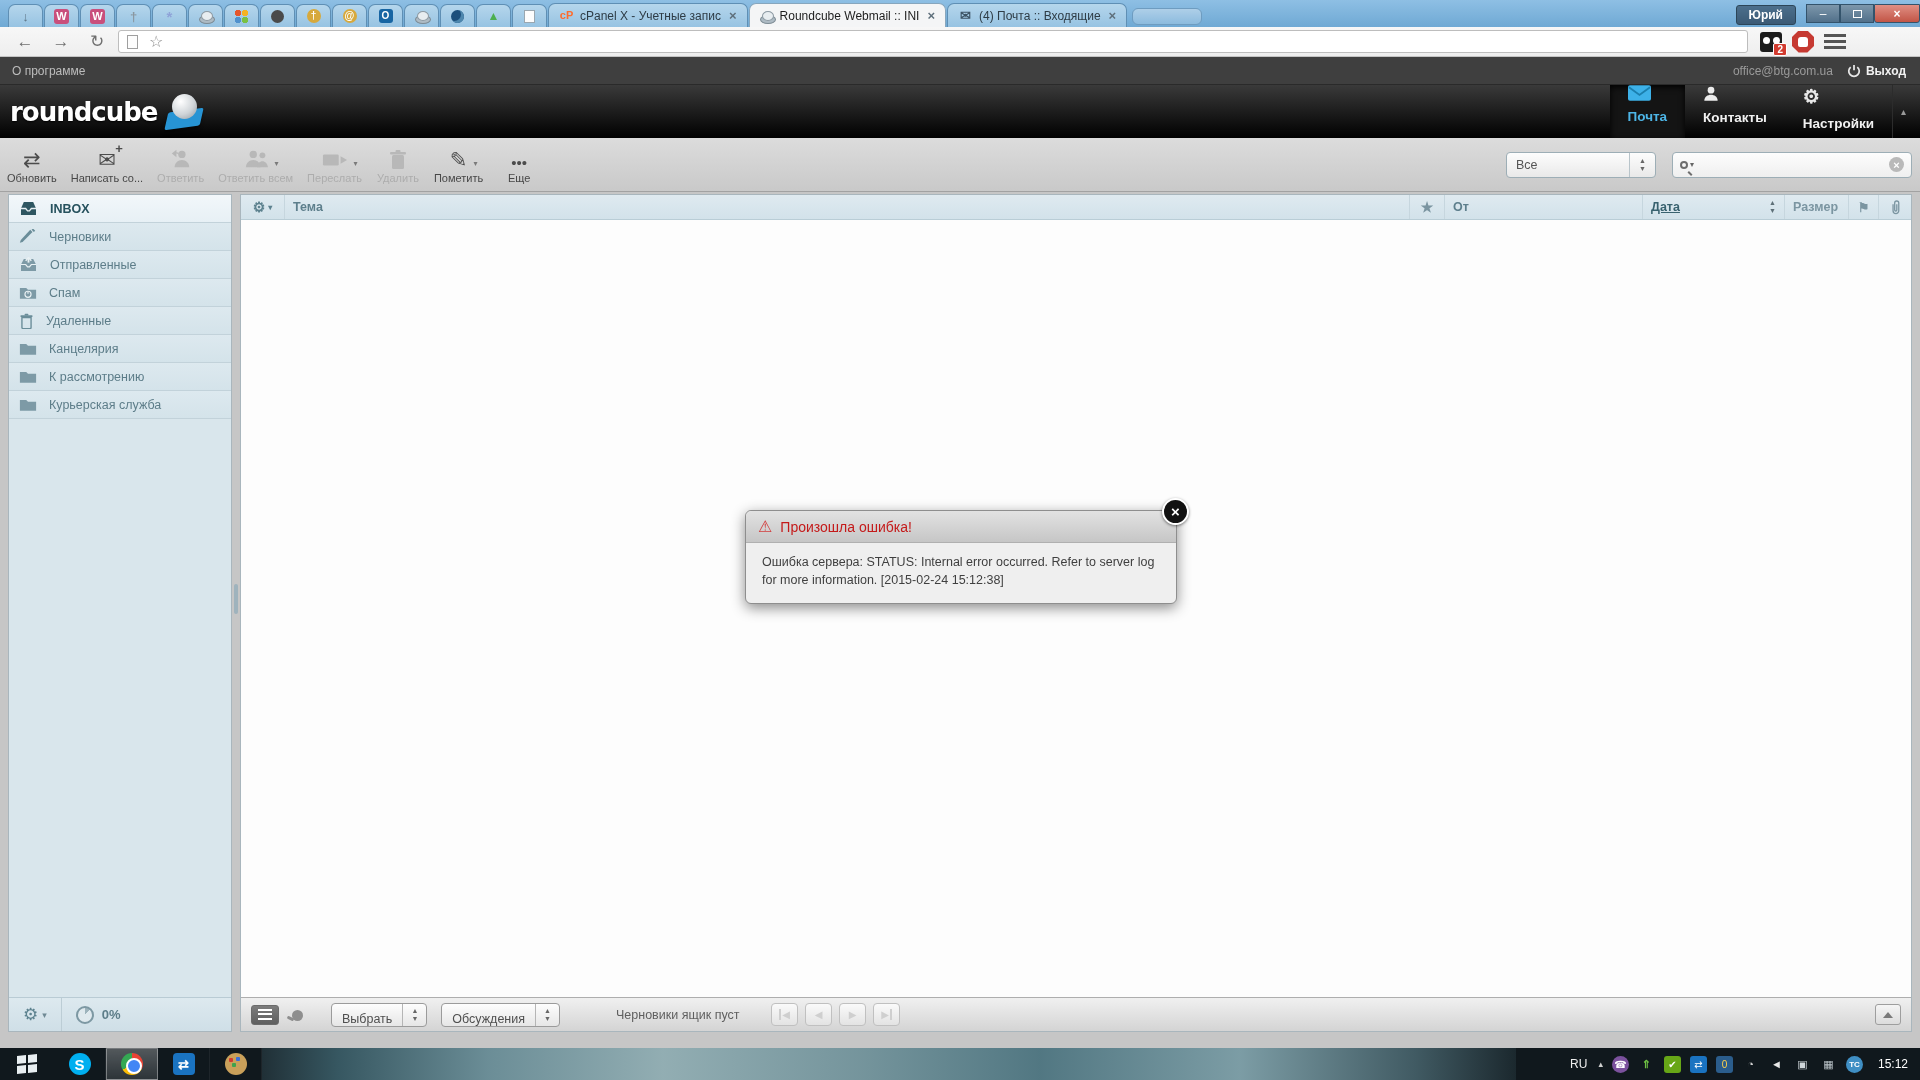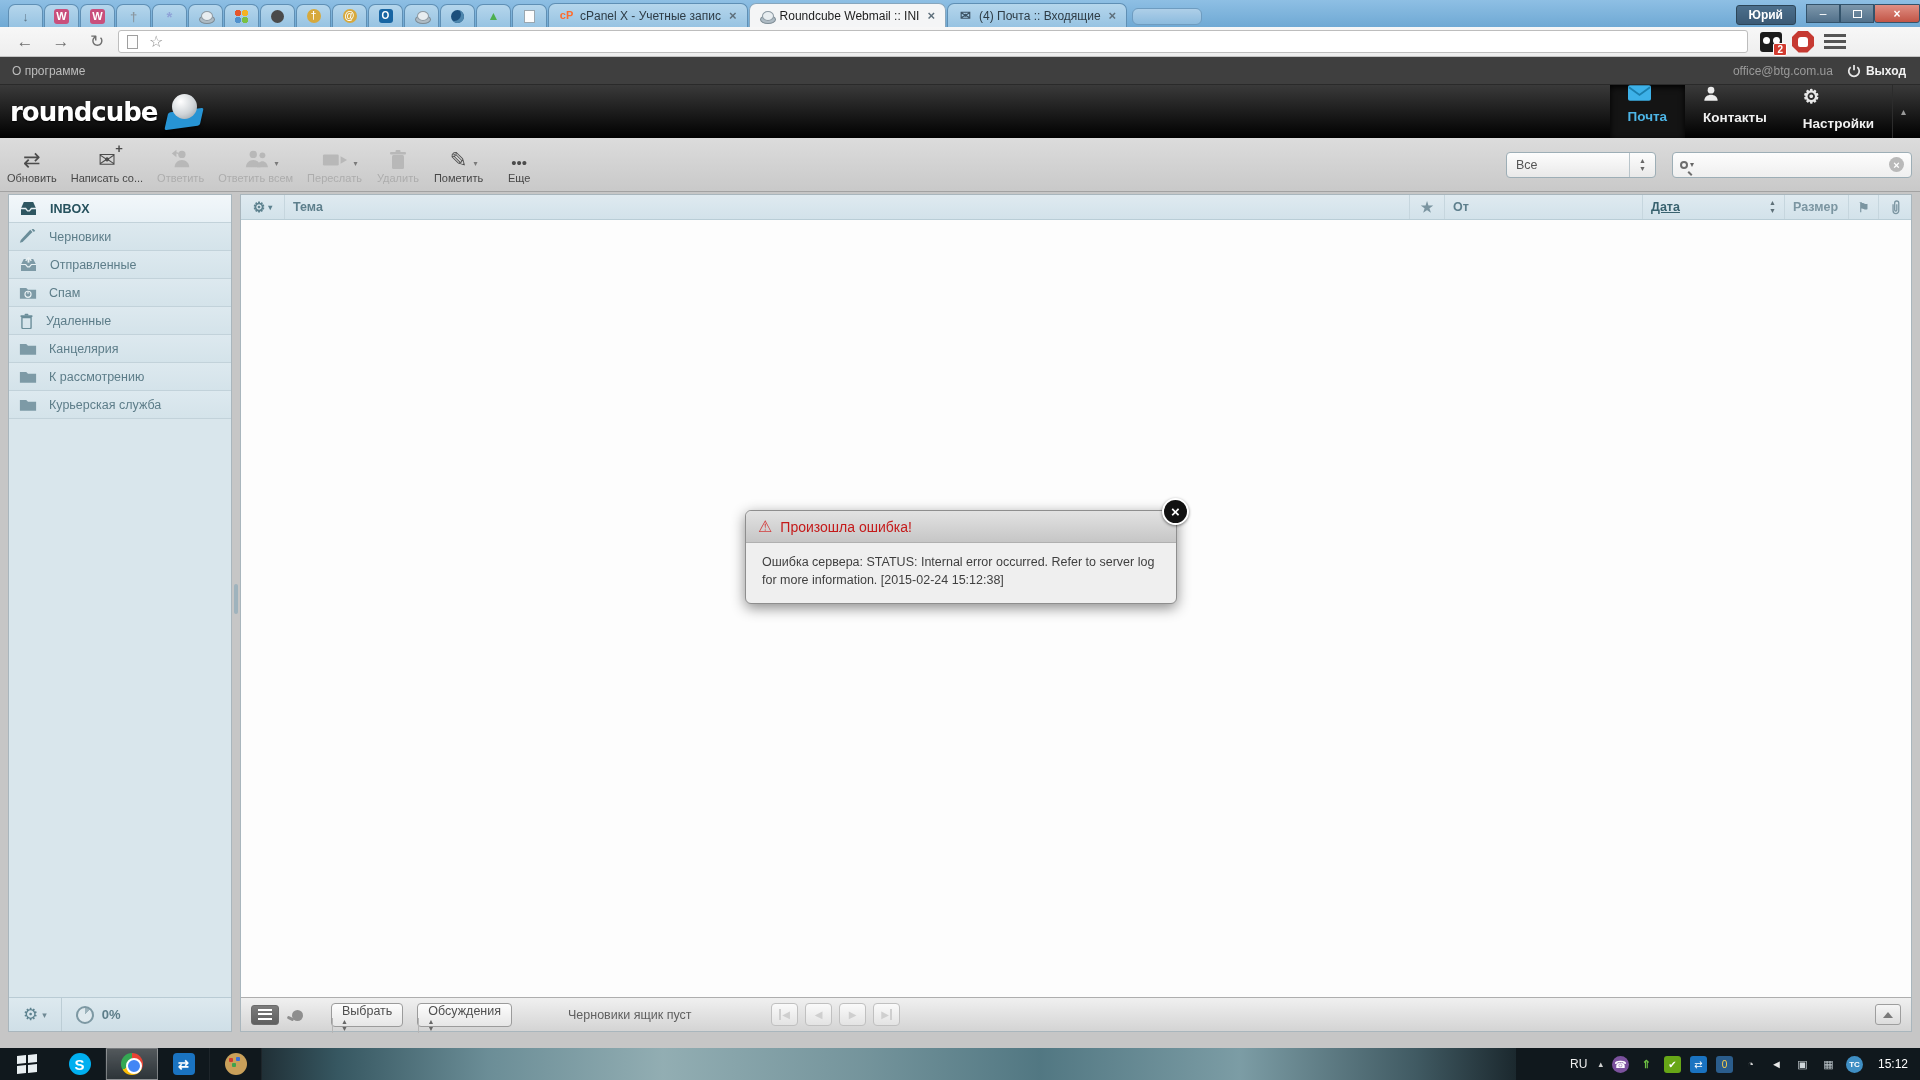--- a/index.html
+++ b/index.html
@@ -182,21 +182,21 @@
   .lf-toggle .bars { width:14px; height:11px;
     background:linear-gradient(#fff 0 2px,transparent 2px 4.5px,#fff 4.5px 6.5px,transparent 6.5px 9px,#fff 9px 11px); }
   .lf-eye { width:16px; height:14px; margin-left:8px; position:relative; }
   .lf-eye::before { content:""; position:absolute; right:0; top:2px; width:11px; height:11px;
     border-radius:50%; background:#8e8e8e; }
   .lf-eye::after { content:""; position:absolute; left:0; top:9px; width:7px; height:3px;
     background:#8e8e8e; border-radius:2px; transform:rotate(25deg); }
   .lf-select { margin-left:28px; }
   .lf-select2 { margin-left:14px; }
   .lf-sel { height:24px; background:linear-gradient(#fdfdfd,#e6e6e6); border:1px solid #9b9b9b;
-    border-radius:4px; display:flex; align-items:flex-start; color:#4f4f4f;flex-direction:column; }
+    border-radius:4px; display:flex; align-items:flex-end; color:#4f4f4f; }
   .lf-sel .sval { padding:0 10px; }
   .lf-sel .stepper { border-left:1px solid #b5b5b5; width:24px; }
   .lf-status { margin-left:56px; color:#5f5f5f; }
   .pager { position:absolute; left:530px; top:5px; display:flex; gap:7px; }
   .pbtn { width:27px; height:23px; border:1px solid #c0c0c0; border-radius:4px;
     background:linear-gradient(#fafafa,#e3e3e3); color:#cfcfcf; font-size:10px;
     display:flex; align-items:center; justify-content:center; }
   .pbtn .bar-l { border-left:2px solid #cfcfcf; padding-left:1px; }
   .pbtn .bar-r { border-right:2px solid #cfcfcf; padding-right:1px; }
   .lf-collapse { position:absolute; right:10px; top:6px; width:26px; height:21px; border:1px solid #9e9e9e;

